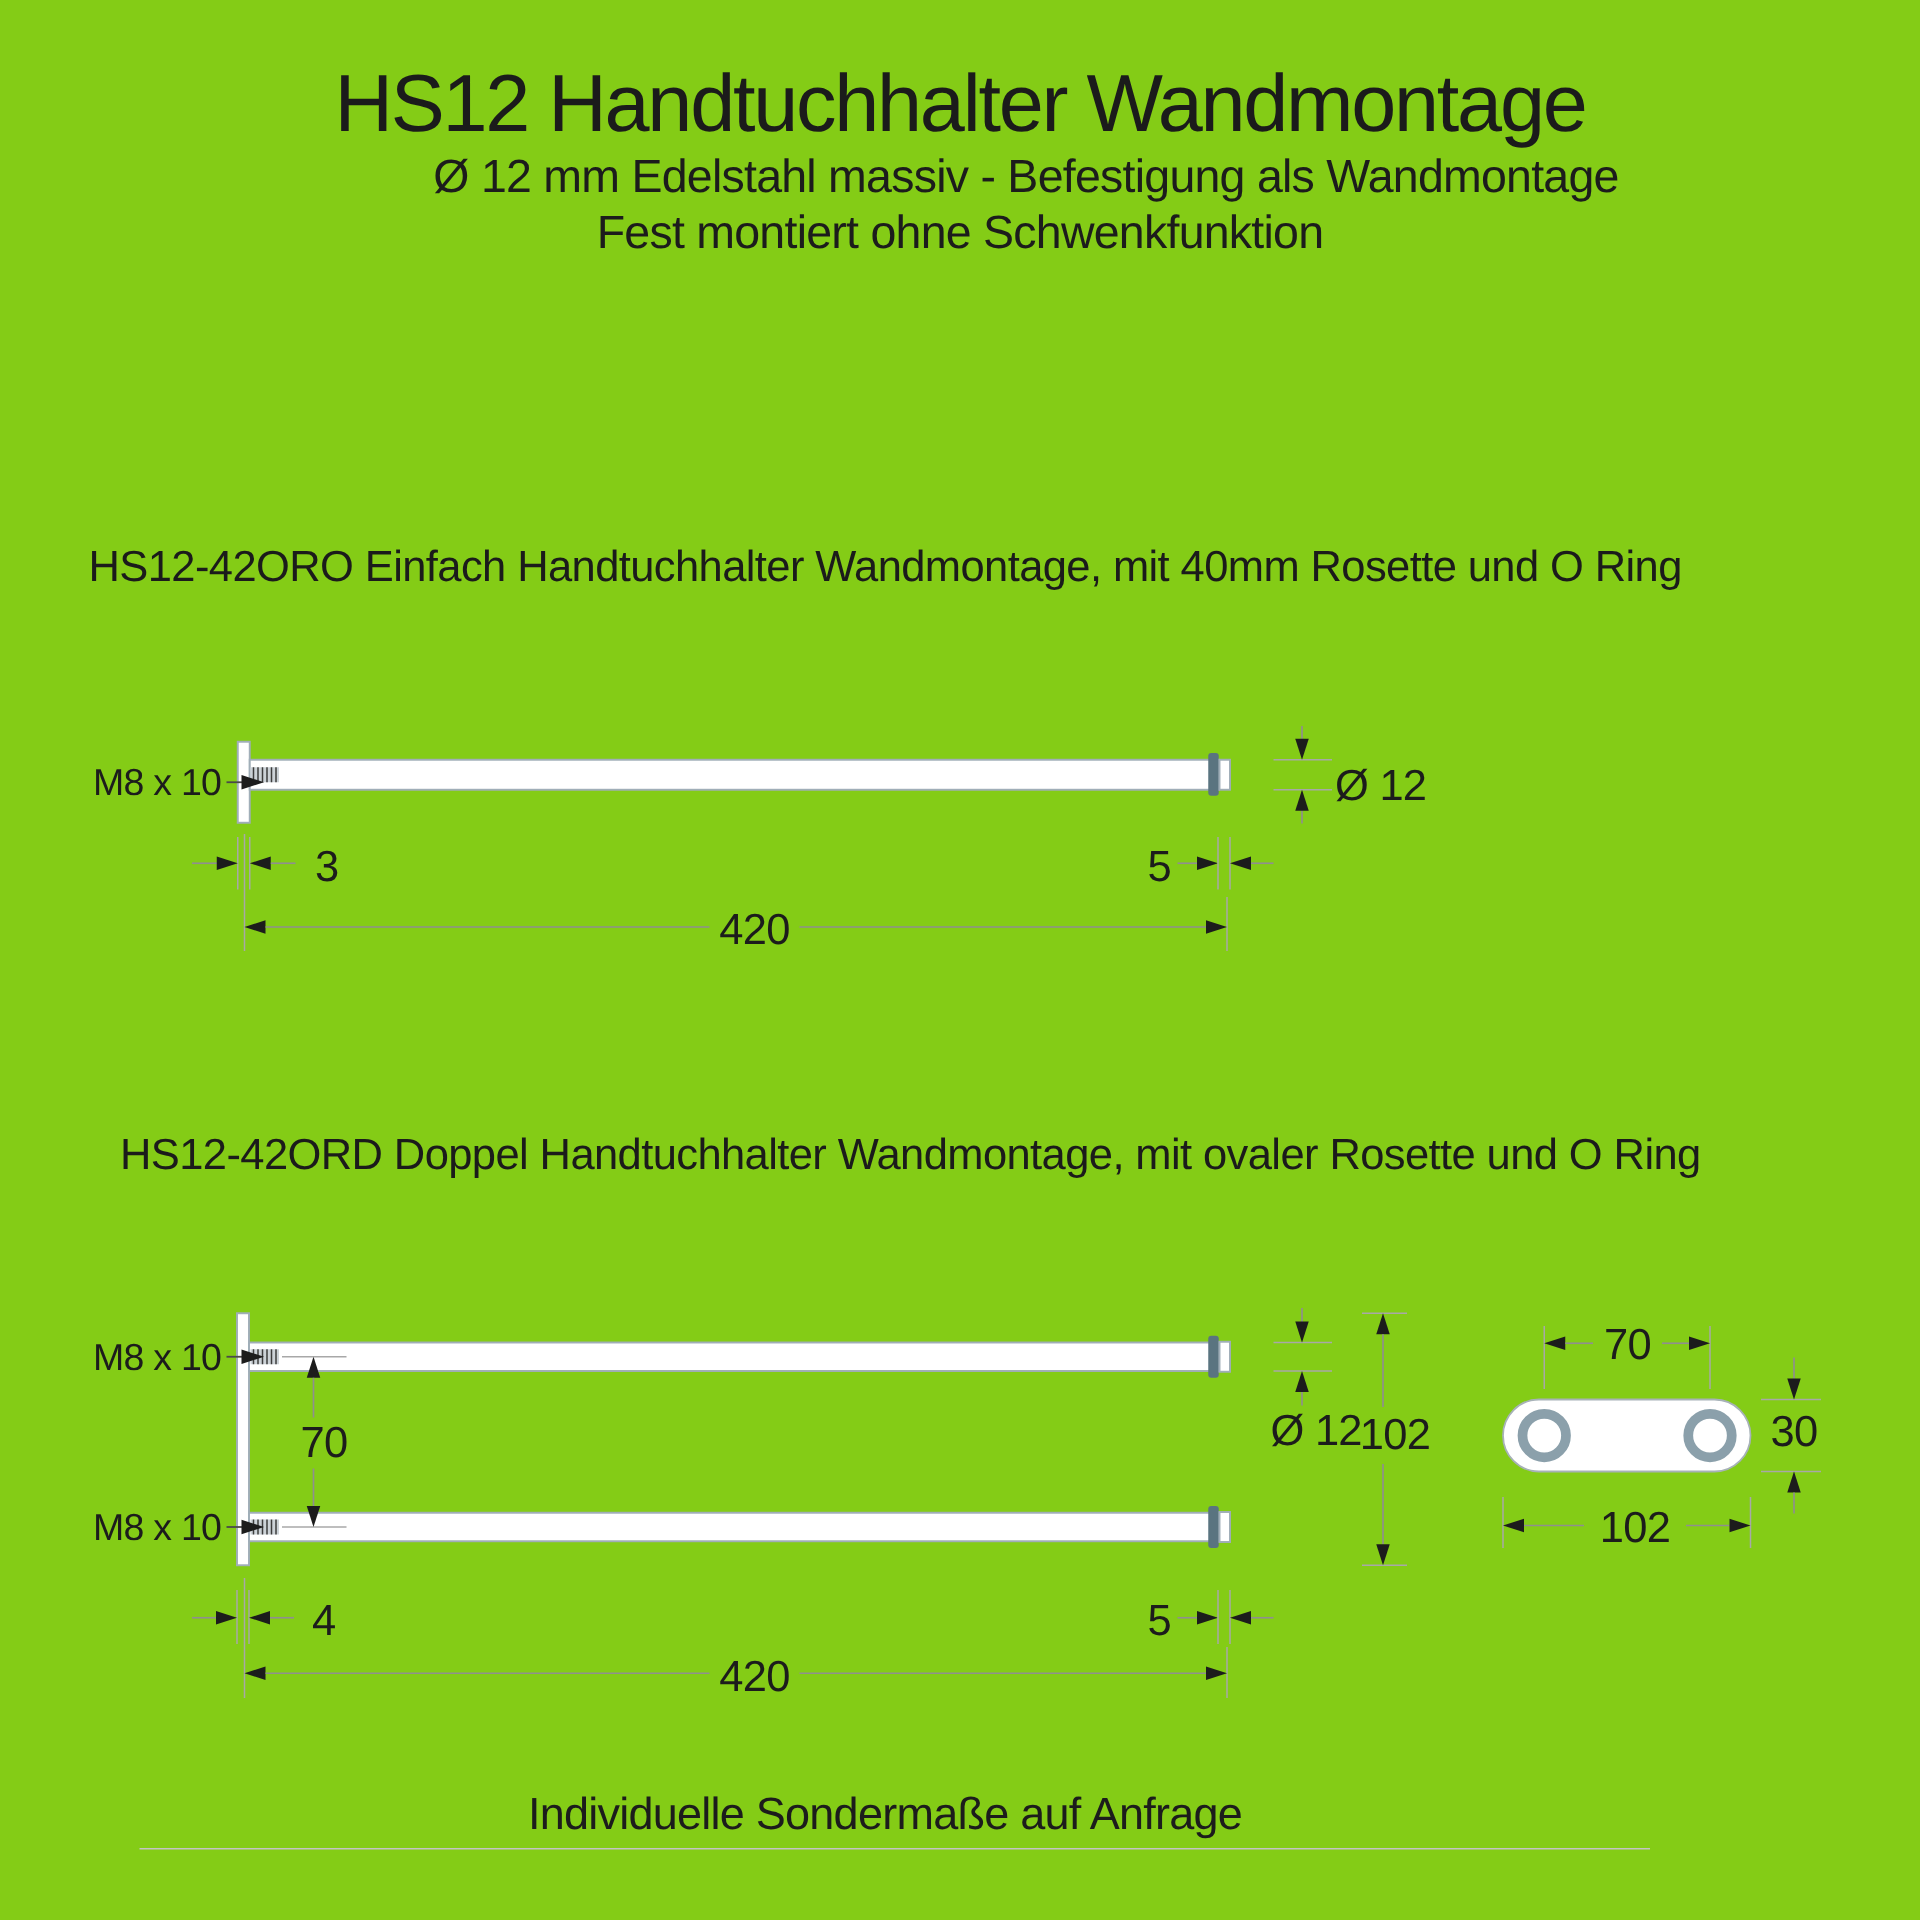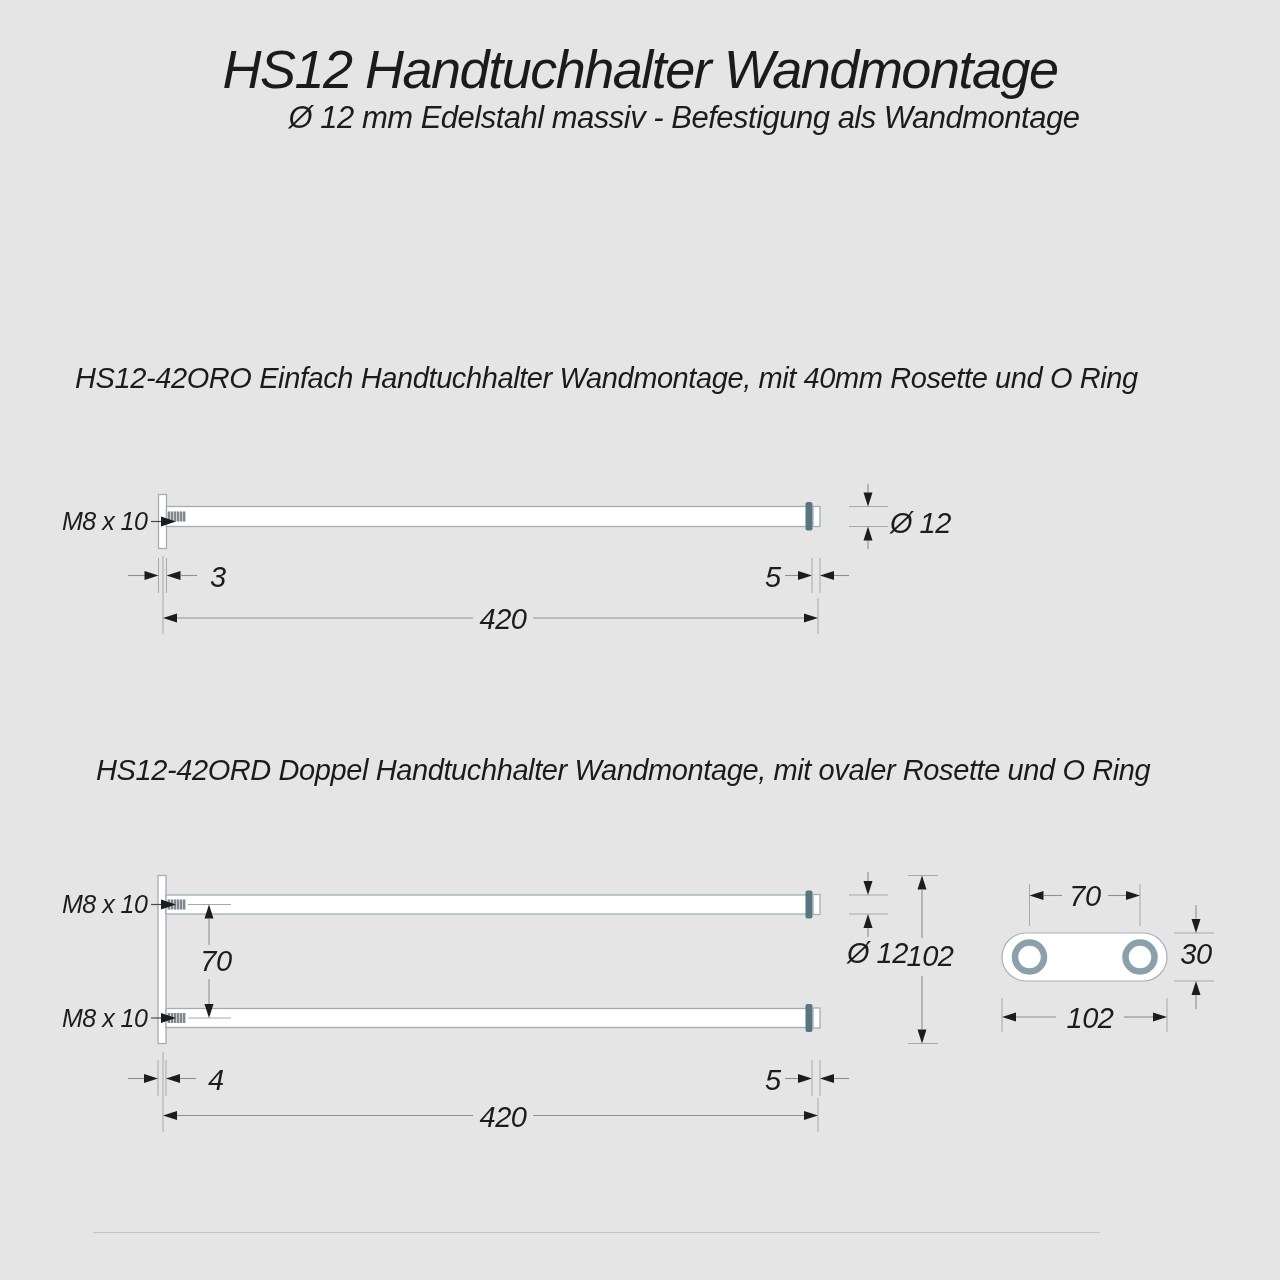--- a/index.html
+++ b/index.html
@@ -1,23 +1,23 @@
 <!DOCTYPE html>
 <html><head>
 <meta charset="utf-8">
 <style>
   html,body{margin:0;padding:0;background:#fff;}
-  #page{position:relative;width:1280px;height:1280px;background:#e5e5e5;overflow:hidden;
-        font-family:"Liberation Sans",sans-serif;color:#1c1c1c;font-style:italic;}
+  #page{position:relative;width:1280px;height:1280px;background:#84cc16;overflow:hidden;
+        font-family:"Liberation Sans",sans-serif;color:#1c1c1c;}
   .abs{position:absolute;}
   .center{left:0;width:1280px;text-align:center;white-space:nowrap;}
   .title{top:38px;font-size:54px;letter-spacing:-1.5px;color:#1b1b1b;}
   .subtitle{top:100px;font-size:31px;letter-spacing:-0.5px;margin-left:44px;}
   .note{top:137px;font-size:31px;letter-spacing:-0.5px;}
-  .section-heading{font-size:29px;letter-spacing:-0.4px;white-space:nowrap;color:#1b1b1b;margin-left:16px;}
+  .section-heading{font-size:29px;letter-spacing:-0.4px;white-space:nowrap;color:#1b1b1b;}
   #heading-single{left:59px;top:362px;}
   #heading-double{left:80px;top:754px;}
   .drawing{position:absolute;left:0;width:1280px;}
   #svg-single{top:430px;height:260px;}
   #svg-double{top:850px;height:300px;}
   svg text{font-family:"Liberation Sans",sans-serif;fill:#1c1c1c;}
   .dim-label{font-size:29px;letter-spacing:-0.5px;}
   .m8-label{font-size:25px;letter-spacing:-0.5px;}
   .steel{fill:#ffffff;stroke:#a0aeb8;stroke-width:1.3;}
   .extl{stroke:#a8a8a8;stroke-width:1;}
@@ -28,20 +28,21 @@
   #footer-note{top:1193px;left:0;width:1180px;text-align:center;font-size:30px;letter-spacing:-0.5px;white-space:nowrap;}
   #footer-line{top:1232px;left:93px;width:1007px;height:1px;background:#c4c4c4;}
 </style>
 </head>
 <body>
 
 <div id="page">
 
   <div class="abs center title">HS12 Handtuchhalter Wandmontage</div>
   <div class="abs center subtitle">Ø 12 mm Edelstahl massiv - Befestigung als Wandmontage</div>
+  <div class="abs center note">Fest montiert ohne Schwenkfunktion</div>
 
   <div id="heading-single" class="abs section-heading">HS12-42ORO Einfach Handtuchhalter Wandmontage, mit 40mm Rosette und O Ring</div>
 
   <svg id="svg-single" class="drawing" viewBox="0 430 1280 260">
 
     <rect class="steel" x="158.5" y="494.5" width="8" height="54"></rect>
 
     <rect class="steel" x="166.5" y="506.5" width="646" height="20"></rect>
 
     <g>
@@ -239,15 +240,16 @@
       <line class="extl" x1="1002" y1="998" x2="1002" y2="1032"></line>
         <line class="extl" x1="1167" y1="998" x2="1167" y2="1032"></line>
       <polygon class="arrow" points="1016,1012.5 1016,1021.5 1002,1017"></polygon>
       <line class="diml" x1="1016" y1="1017" x2="1056" y2="1017"></line>
       <text class="dim-label" x="1090" y="1028" text-anchor="middle">102</text>
       <line class="diml" x1="1124" y1="1017" x2="1153" y2="1017"></line>
       <polygon class="arrow" points="1153,1012.5 1153,1021.5 1167,1017"></polygon>
     </g>
   </svg>
 
+  <div id="footer-note" class="abs">Individuelle Sondermaße auf Anfrage</div>
   <div id="footer-line" class="abs"></div>
 
 </div>
 
 </body></html>

